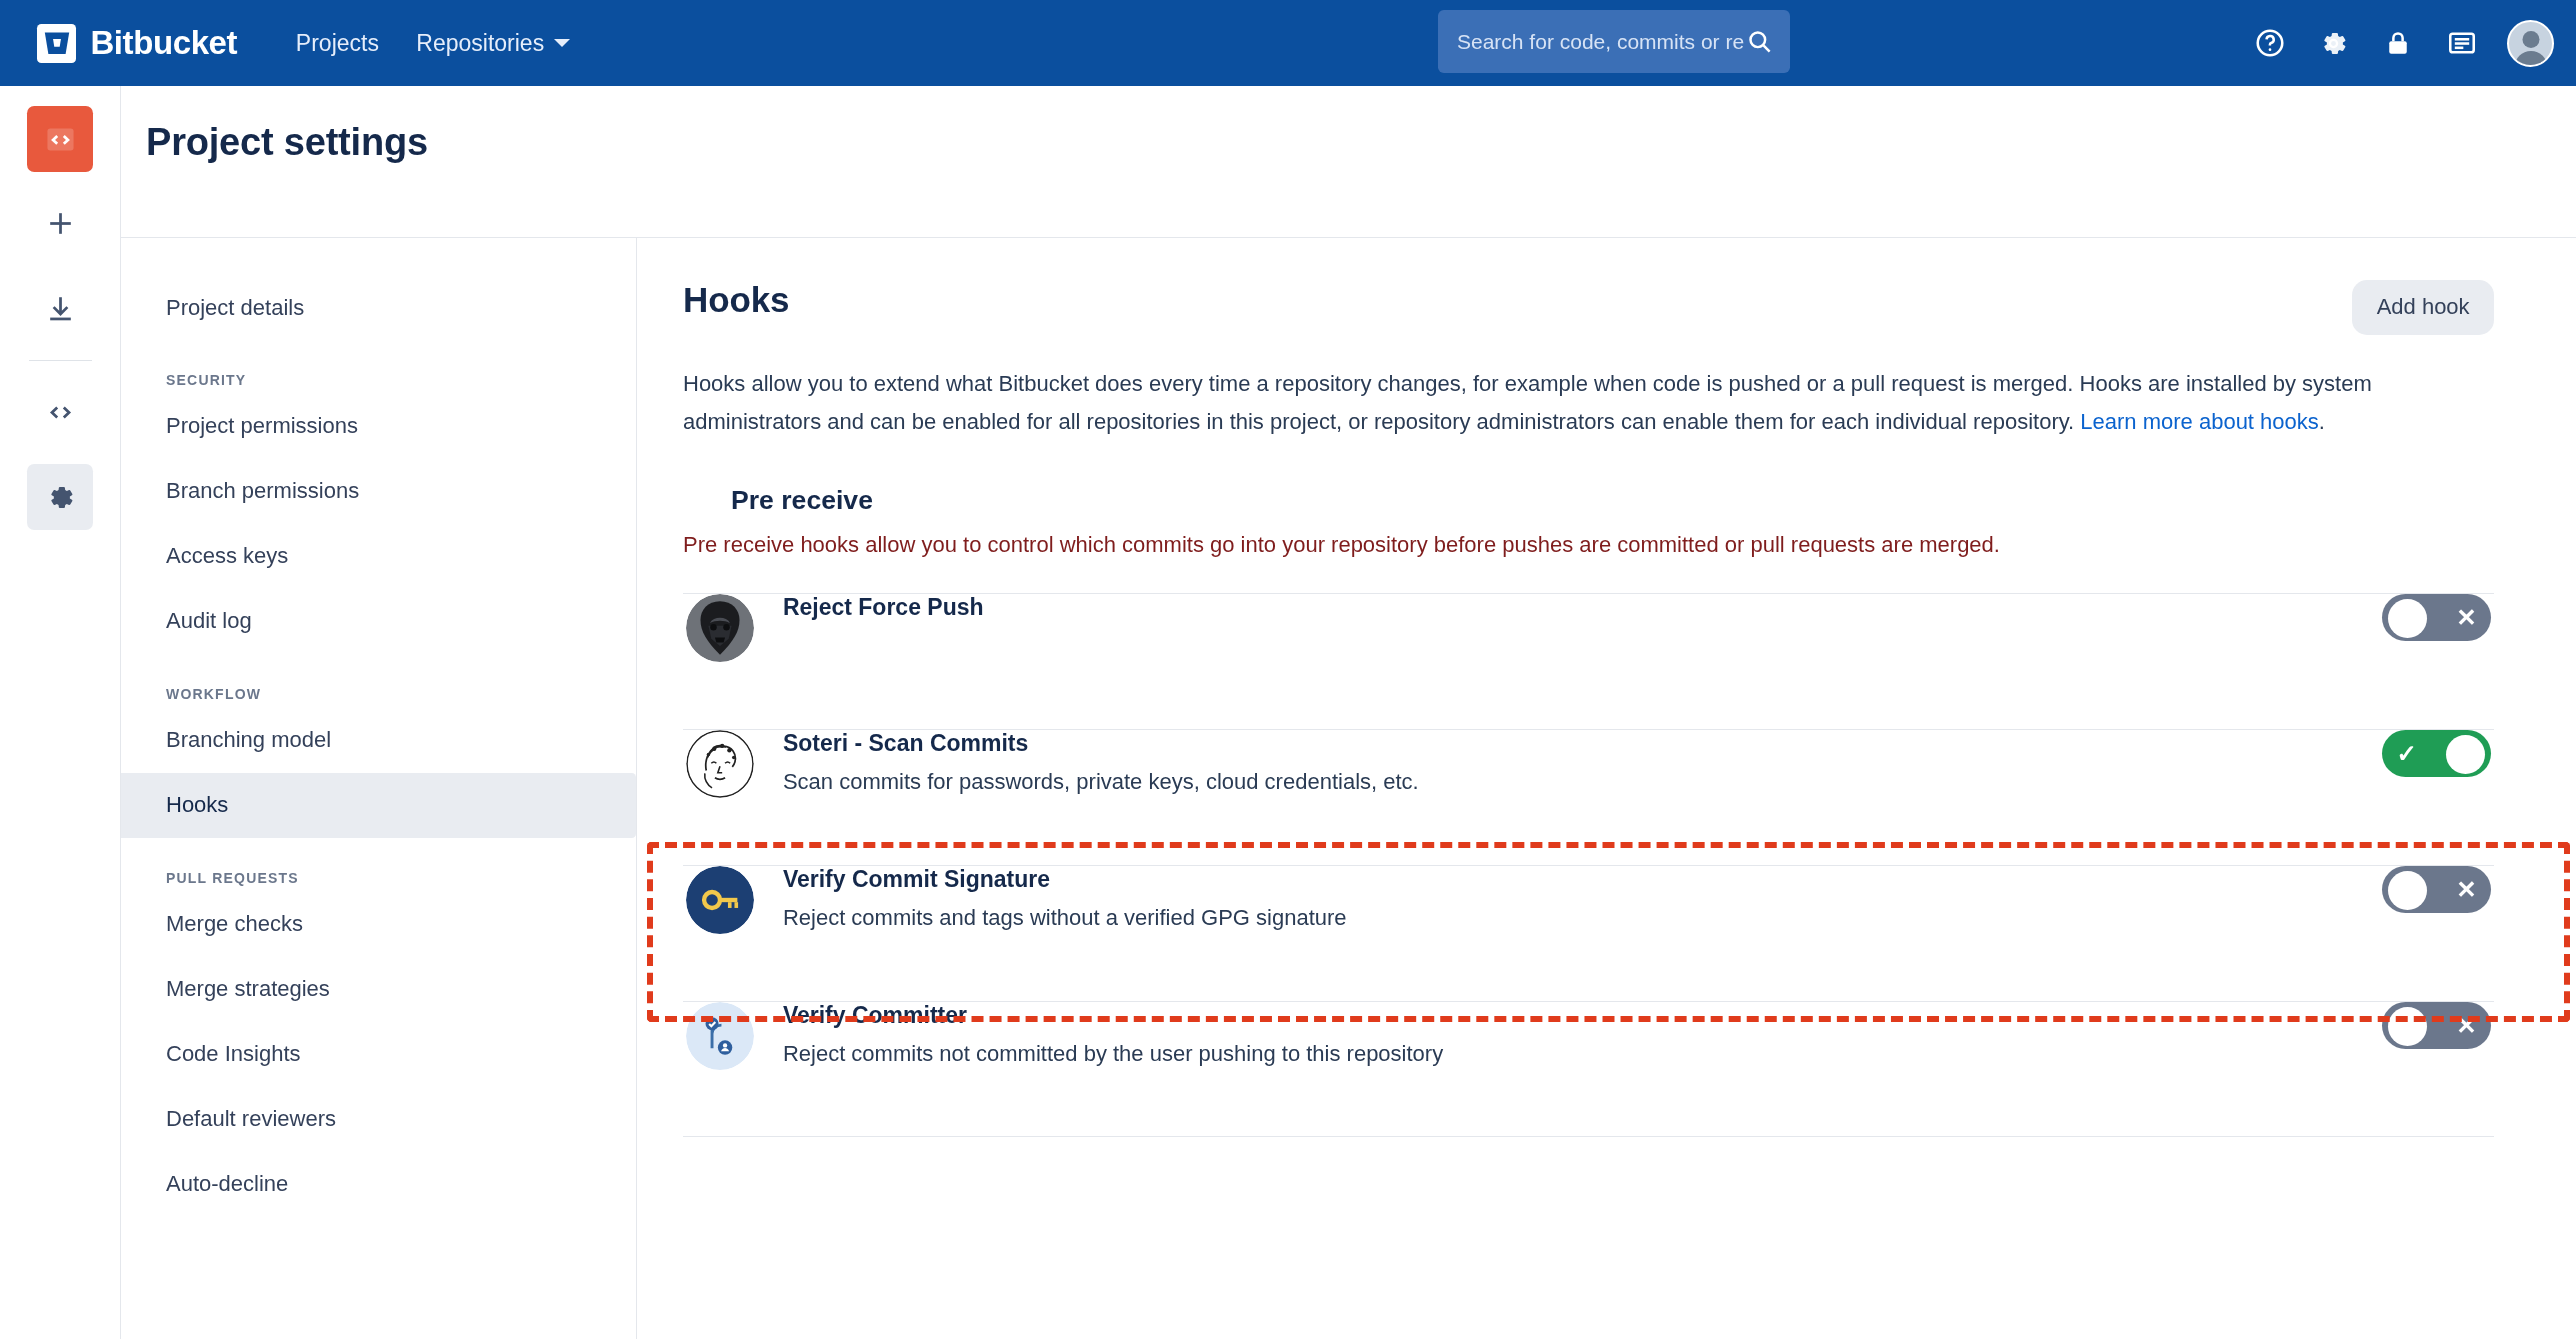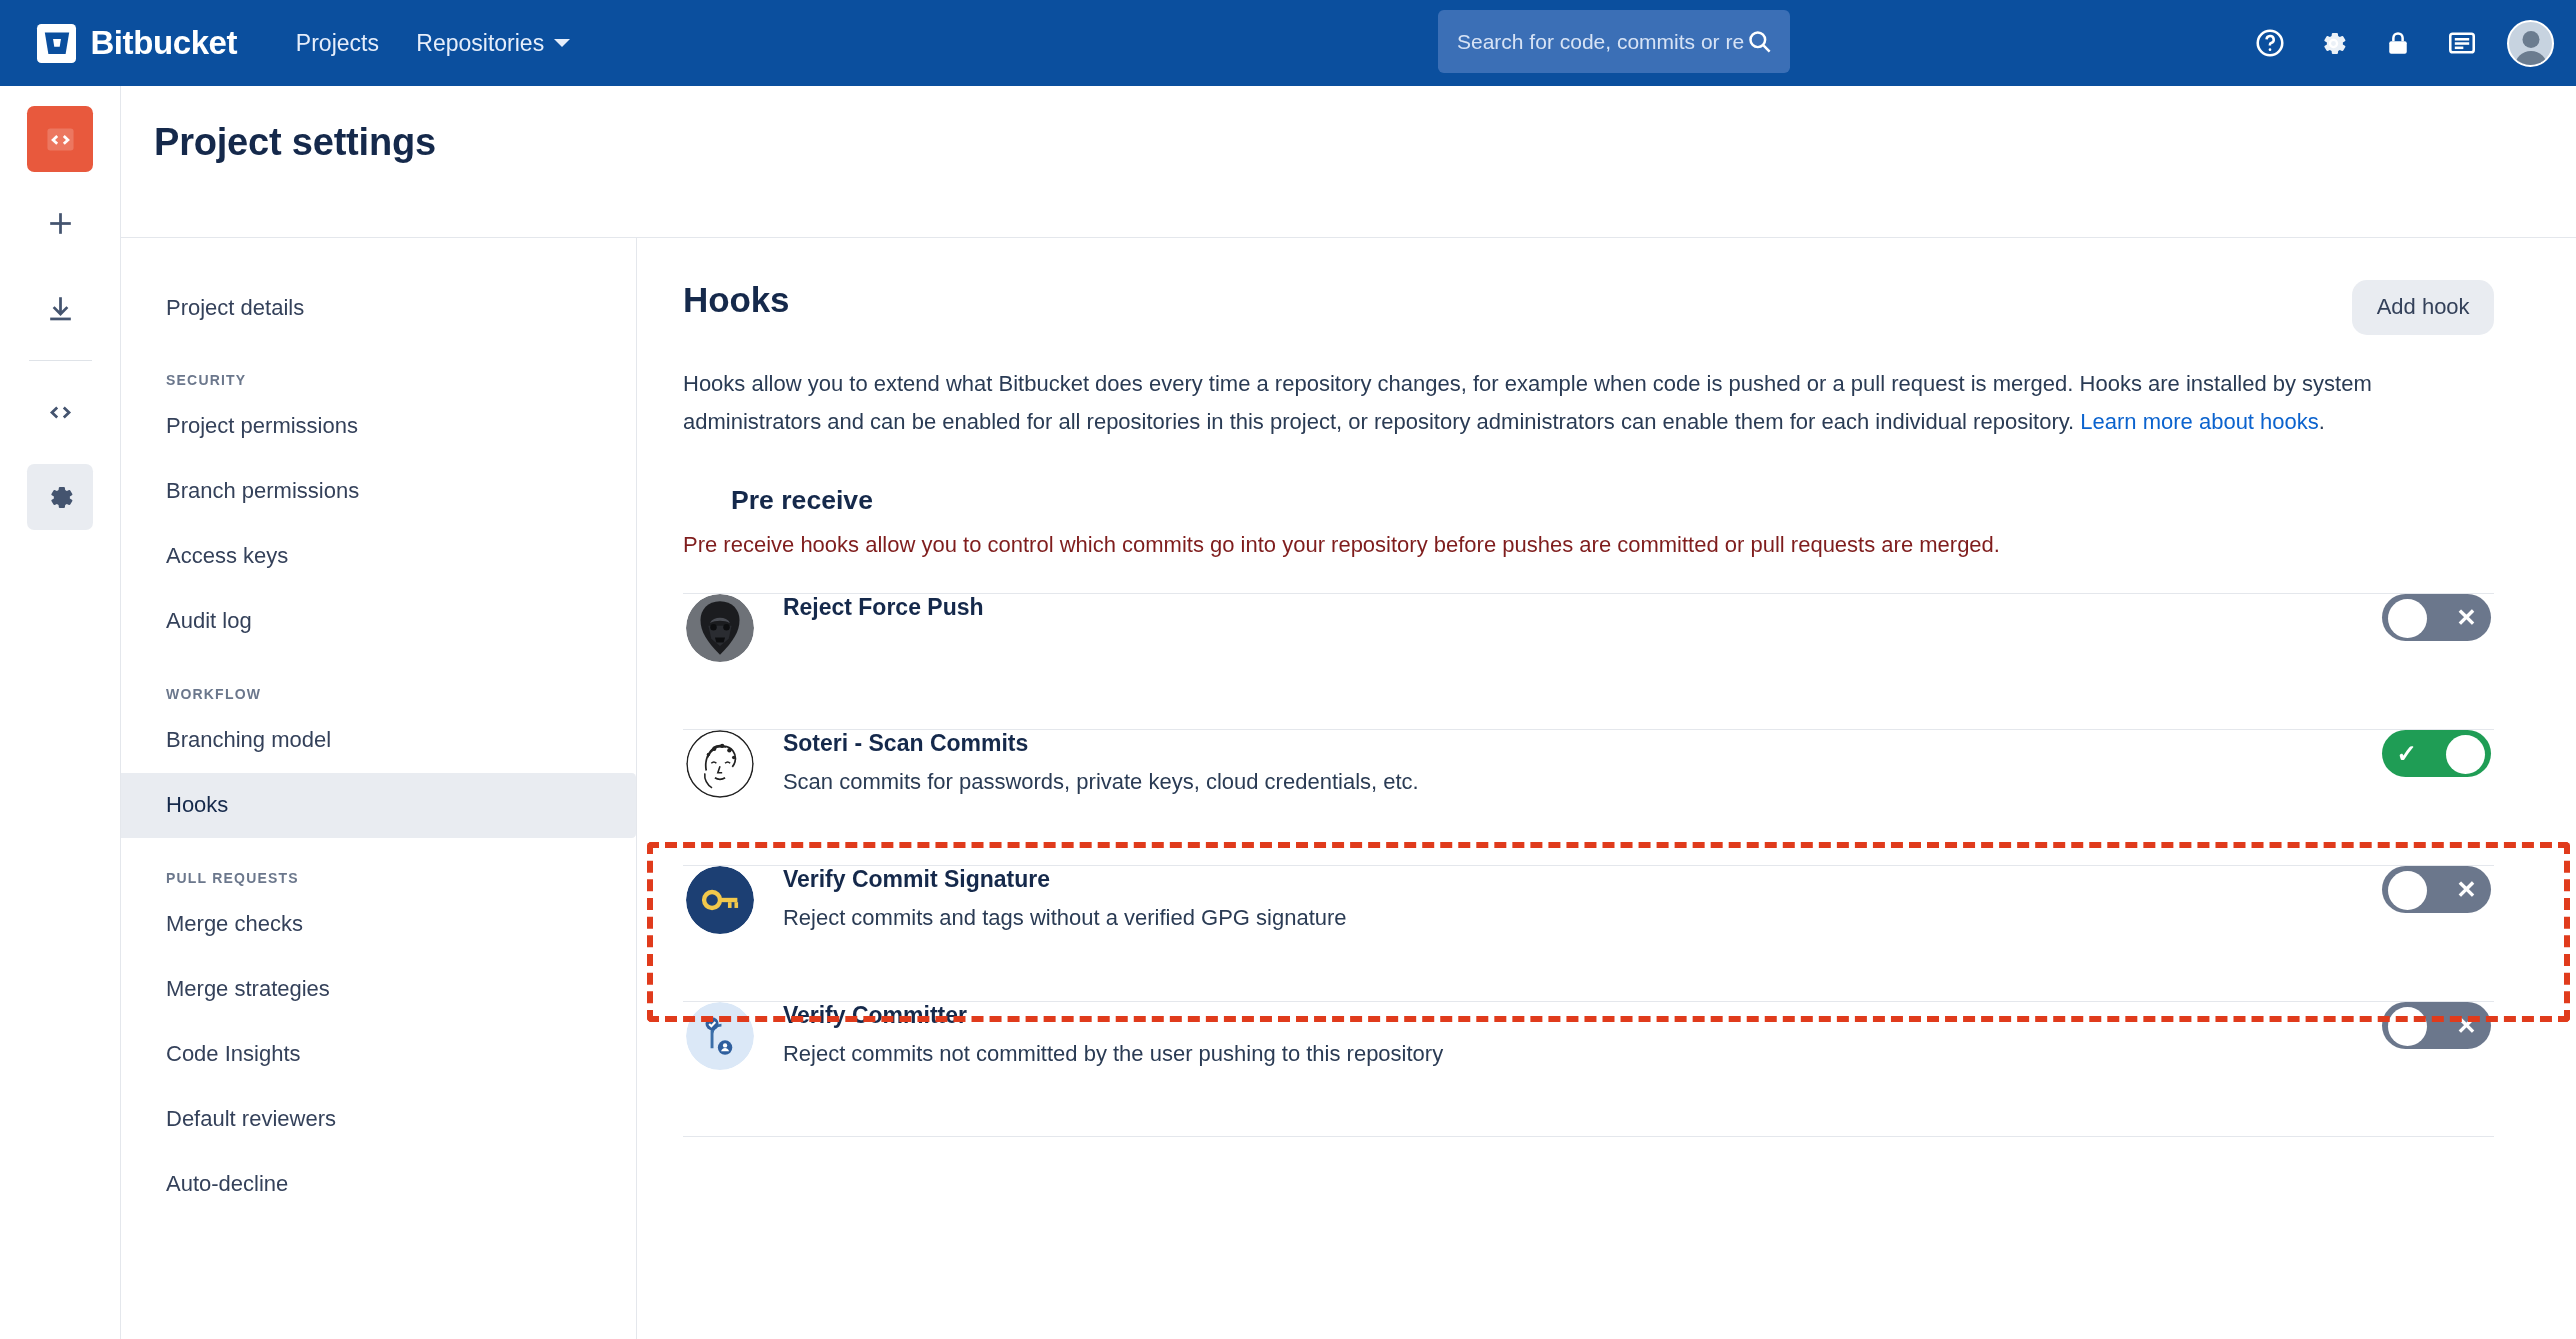--- a/index.html
+++ b/index.html
@@ -143,21 +143,21 @@
   .rail-item.active { background: #e9ecf1; }
   .rail-sep {
     width: 63px; height: 0.7px;
     background: #dfe3e8;
     margin: 5.8px auto 18.7px auto;
   }
 
   
   .page-title {
     position: absolute;
-    left: 154px; top: 121px;
+    left: 146px; top: 121px;
     font-size: 38px;
     font-weight: 700;
     color: #15294b;
     letter-spacing: -0.2px;
   }
   .title-rule {
     position: absolute;
     left: 121px; top: 237px;
     width: 2455px; height: 0.7px;
     background: #e4e7ec;

